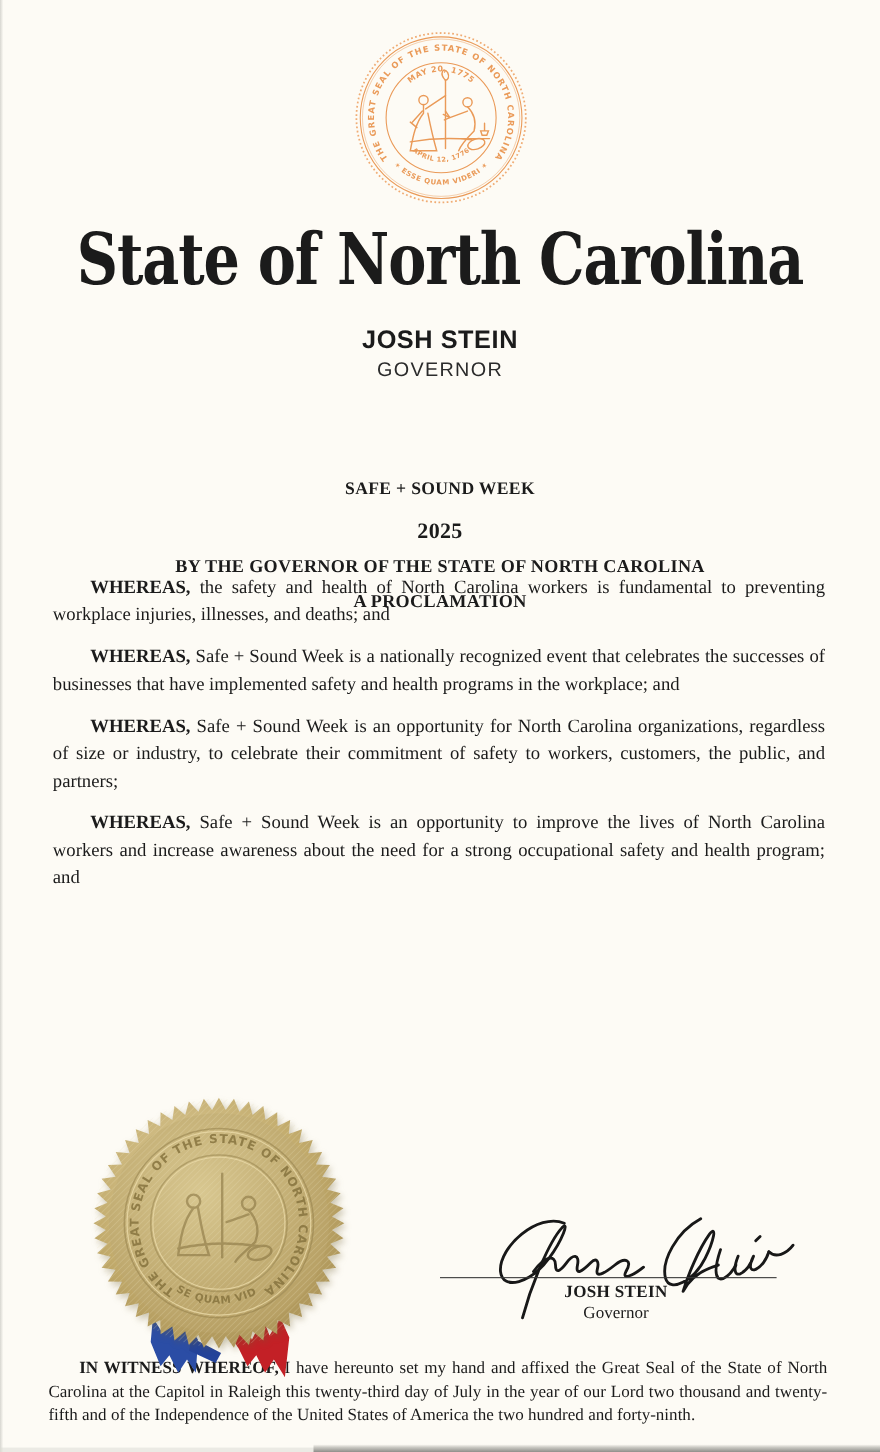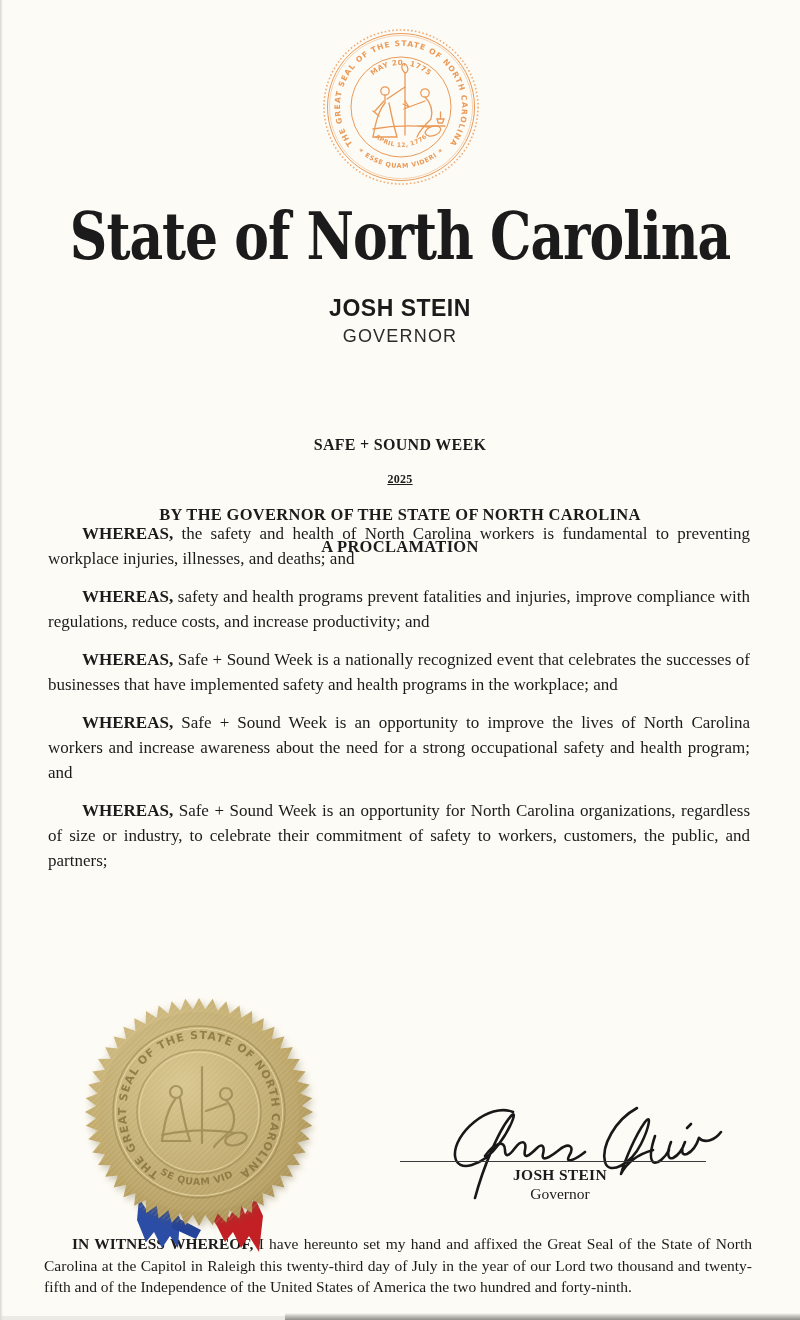--- a/index.html
+++ b/index.html
@@ -23,21 +23,21 @@
     letter-spacing:-1px;transform:scaleY(1.25);transform-origin:top center;
   }
   .gov-name{position:absolute;top:295px;left:0;width:100%;text-align:center;
     font-family:"Liberation Sans", sans-serif;font-weight:bold;font-size:23px;letter-spacing:.5px;}
   .gov-sub{position:absolute;top:326px;left:0;width:100%;text-align:center;
     font-family:"Liberation Sans", sans-serif;font-size:18px;letter-spacing:1.2px;color:#2b2b2b;}
 
   
   .chead{position:absolute;left:0;width:100%;text-align:center;font-weight:bold;letter-spacing:.3px;margin-top:48px;}
   .h-event{top:388px;font-size:16px;}
-  .h-year{top:424px;font-size:12px;text-decoration:underline;}
+  .h-year{top:424px;font-size:20px;}
   .h-byline{top:457px;font-size:16.5px;}
   .h-proc{top:489px;font-size:16.5px;}
 
   
   .body-text{position:absolute;top:521px;left:48px;width:702px;
     font-size:17px;line-height:25px;text-align:justify;}
   .body-text p{margin:0 0 13px 0;text-indent:34px;}
   .witness{position:absolute;top:1233px;left:44px;width:708px;
     font-size:15.5px;line-height:21.5px;text-align:justify;text-indent:28px;}
 
@@ -106,24 +106,23 @@
   <div class="gov-name">JOSH STEIN</div>
   <div class="gov-sub">GOVERNOR</div>
 
   <div class="chead h-event">SAFE + SOUND WEEK</div>
   <div class="chead h-year">2025</div>
   <div class="chead h-proc">A PROCLAMATION</div>
   <div class="chead h-byline">BY THE GOVERNOR OF THE STATE OF NORTH CAROLINA</div>
 
   <div class="body-text">
     <p><b>WHEREAS,</b><span> the safety and health of North Carolina workers is fundamental to preventing workplace injuries, illnesses, and deaths; and</span></p>
-    <p><b>WHEREAS,</b><span> safety and health programs prevent fatalities and injuries, improve compliance with regulations, reduce costs, and increase productivity; and</span></p>
     <p><b>WHEREAS,</b><span> Safe + Sound Week is a nationally recognized event that celebrates the successes of businesses that have implemented safety and health programs in the workplace; and</span></p>
+    <p><b>WHEREAS,</b><span> Safe + Sound Week is an opportunity for North Carolina organizations, regardless of size or industry, to celebrate their commitment of safety to workers, customers, the public, and partners;</span></p>
     <p><b>WHEREAS,</b><span> Safe + Sound Week is an opportunity to improve the lives of North Carolina workers and increase awareness about the need for a strong occupational safety and health program; and</span></p>
-    <p><b>WHEREAS,</b><span> Safe + Sound Week is an opportunity for North Carolina organizations, regardless of size or industry, to celebrate their commitment of safety to workers, customers, the public, and partners;</span></p>
   </div>
 
   <div class="witness">
     <b>IN WITNESS WHEREOF,</b><span> I have hereunto set my hand and affixed the Great Seal of the State of North Carolina at the Capitol in Raleigh this twenty-third day of July in the year of our Lord two thousand and twenty-fifth and of the Independence of the United States of America the two hundred and forty-ninth.</span>
   </div>
 
   <svg class="ribbons" viewBox="0 0 140 72">
     <path d="M6,8 L15,22 L21,8 L31,24 L37,12 L47,28 L45,58 L37,46 L29,58 L21,42 L13,52 L4,30 Z" fill="#2b4da5"></path>
     <path d="M41,26 L68,40 L63,49 L39,38 Z" fill="#24439a"></path>
     <path d="M80,30 L90,14 L96,28 L106,8 L112,24 L122,8 L130,26 L126,62 L116,46 L108,58 L100,42 L92,52 L84,36 Z" fill="#c32026"></path>

